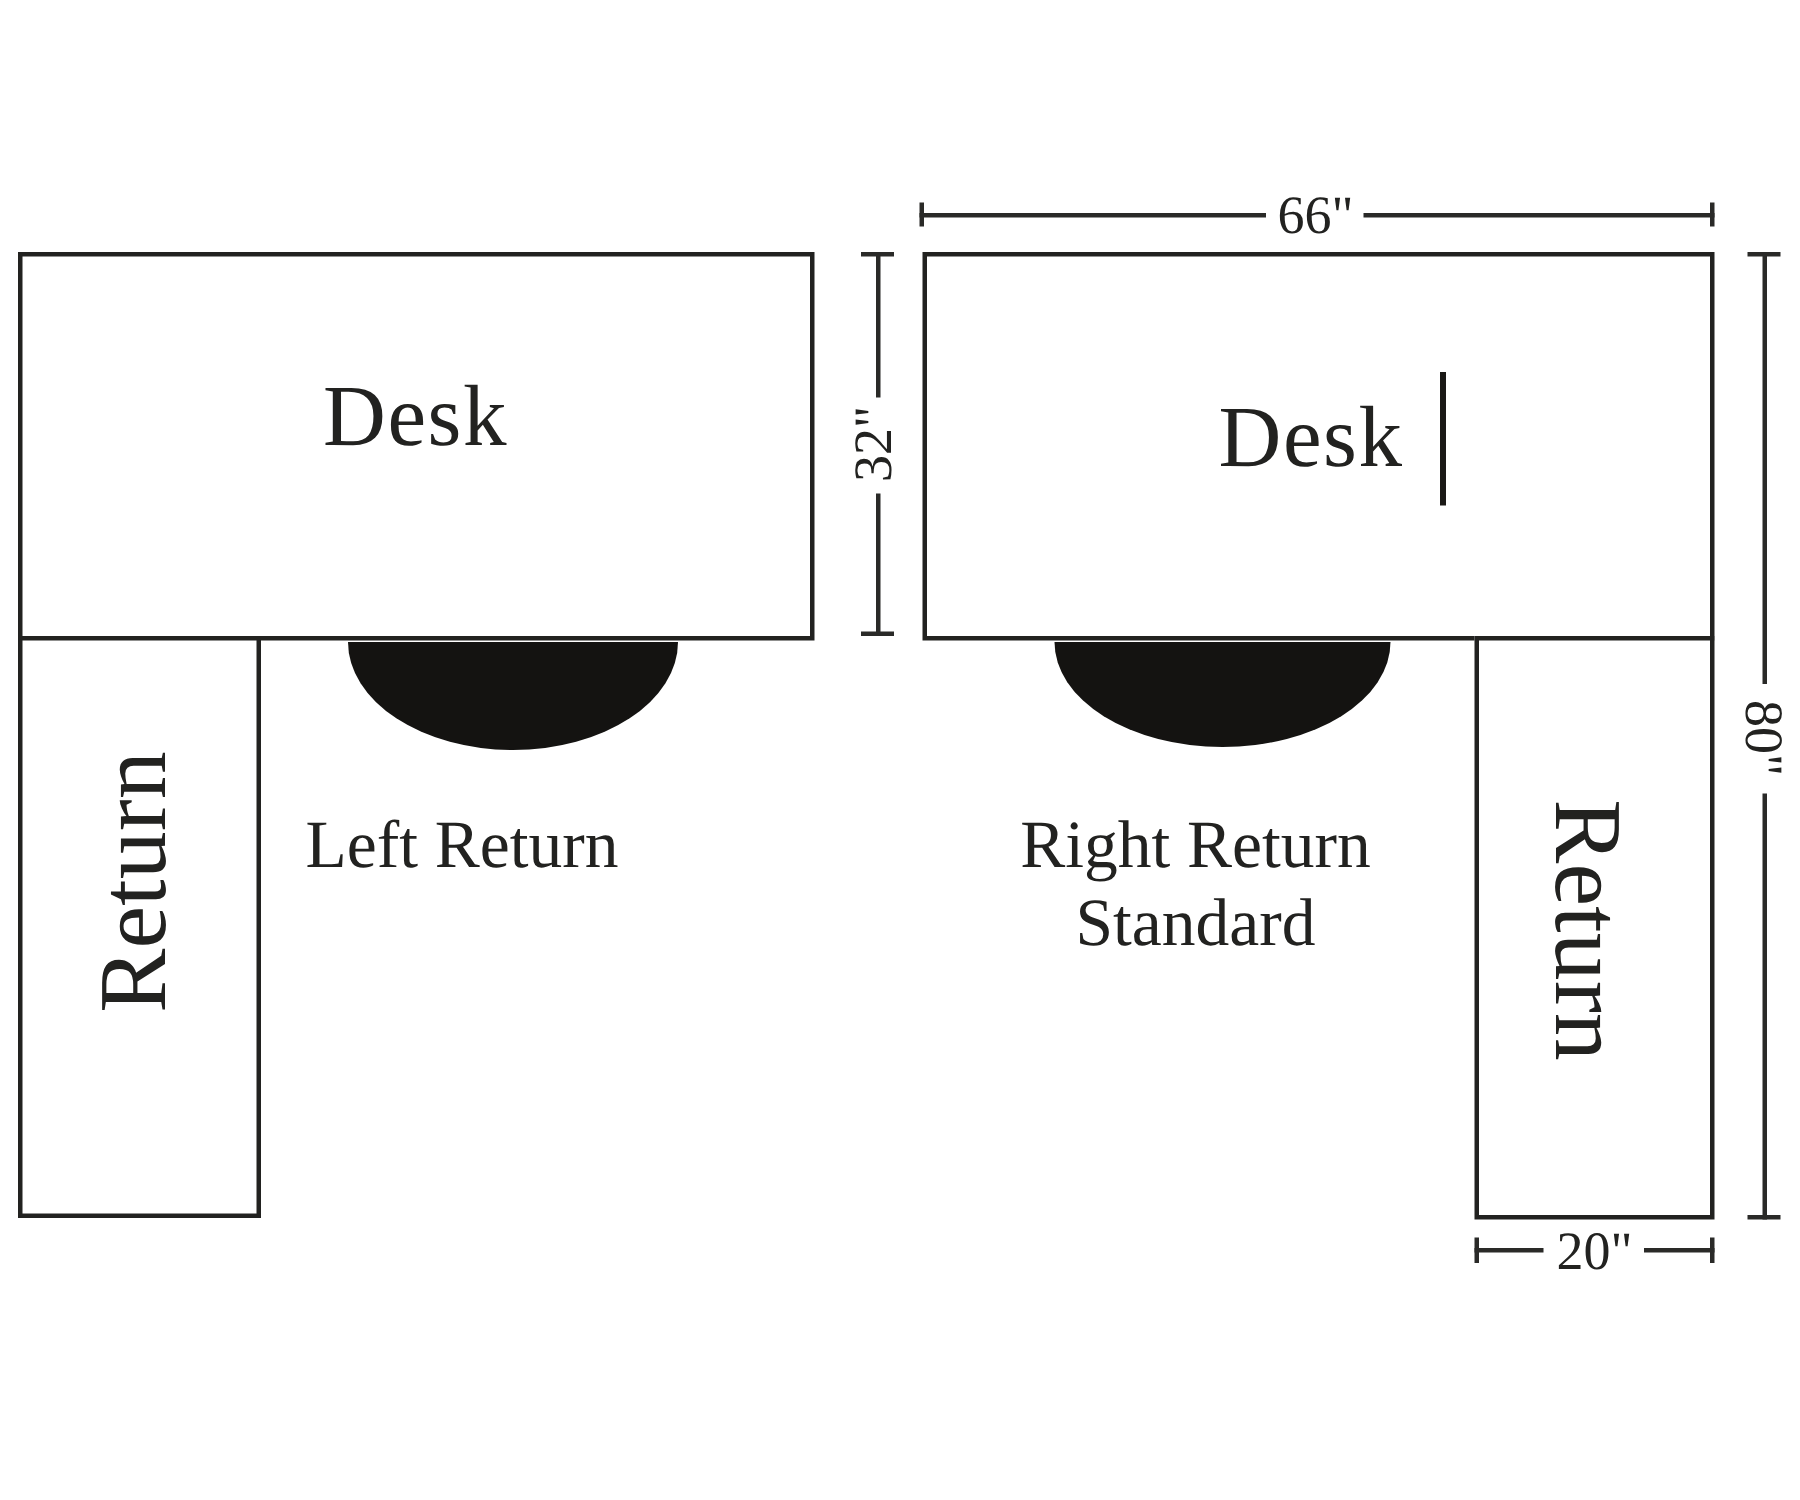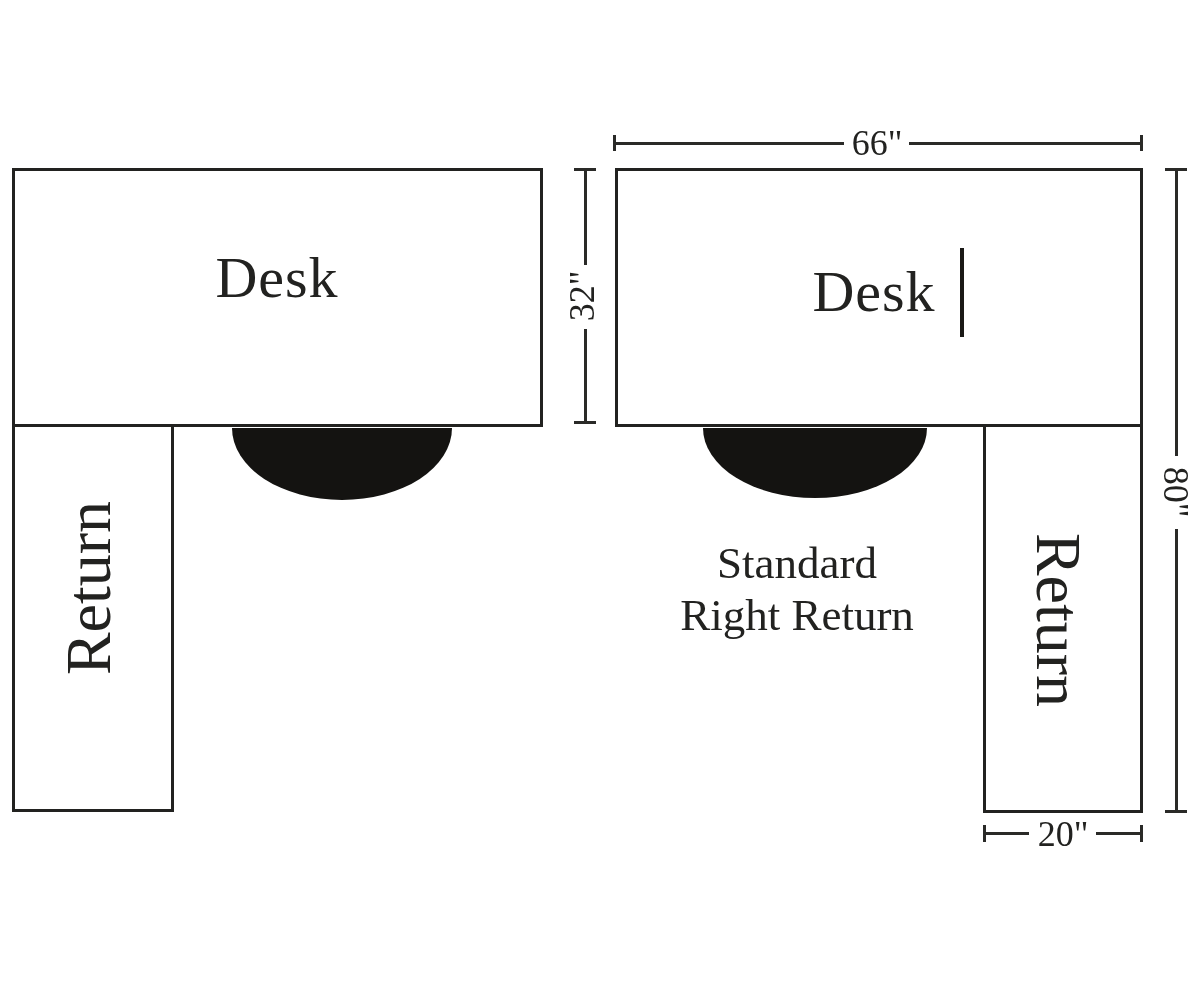--- a/index.html
+++ b/index.html
@@ -49,36 +49,37 @@
   <div class="rect" style="left:12px;top:168px;width:531px;height:259px;"></div>
 
   <div class="rect" style="left:12px;top:424px;width:162px;height:388px;"></div>
 
   <div class="chair" style="left:232px;top:428px;width:220px;height:72px;border-radius:0 0 110px 110px / 0 0 72px 72px;"></div>
 
   <div class="label desk-text" style="left:277px;top:277px;">Desk</div>
 
   <div class="label return-text rot-ccw" style="left:89px;top:588px;">Return</div>
 
+  <div class="label caption-text" style="left:308px;top:563px;">Left Return</div>
 
   <div class="rect" style="left:615px;top:168px;width:528px;height:259px;"></div>
 
   <div class="rect" style="left:983px;top:424px;width:160px;height:389px;"></div>
 
   <div class="chair" style="left:703px;top:428px;width:224px;height:70px;border-radius:0 0 112px 112px / 0 0 70px 70px;"></div>
 
   <div class="label desk-text" style="left:874px;top:291px;">Desk</div>
 
   <div class="caret" style="left:960px;top:248px;"></div>
 
   <div class="label return-text rot-cw" style="left:1058px;top:620px;">Return</div>
 
   <div class="label caption-text" style="left:797px;top:589px;">
+    <div>Right Return</div>
     <div>Standard</div>
-    <div>Right Return</div>
   </div>
 
   <div>
     <div class="vline" style="left:613px;top:135px;height:16px;"></div>
     <div class="hline" style="left:613px;top:142px;width:231px;"></div>
     <div class="label dim-text" style="left:877px;top:143px;">66"</div>
     <div class="hline" style="left:909px;top:142px;width:234px;"></div>
     <div class="vline" style="left:1140px;top:135px;height:16px;"></div>
   </div>
 

